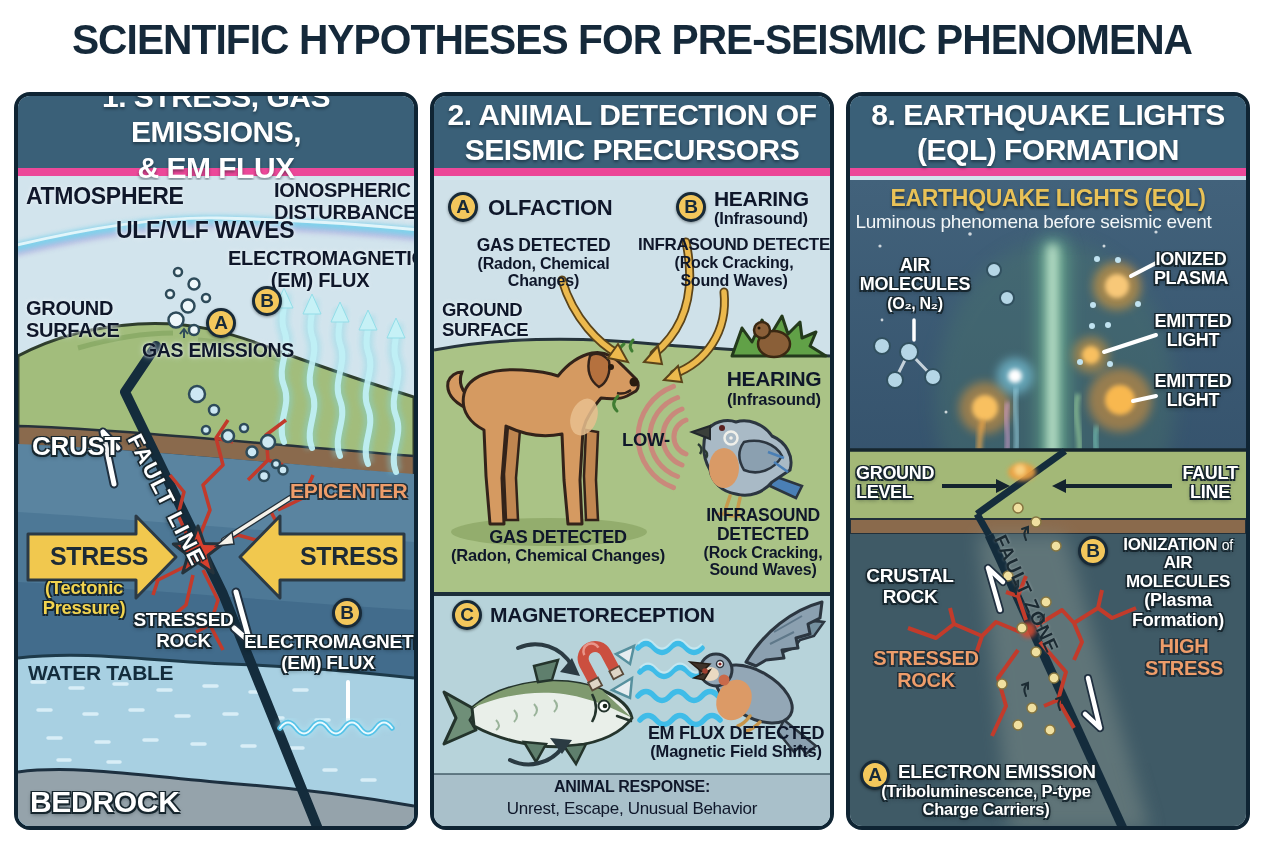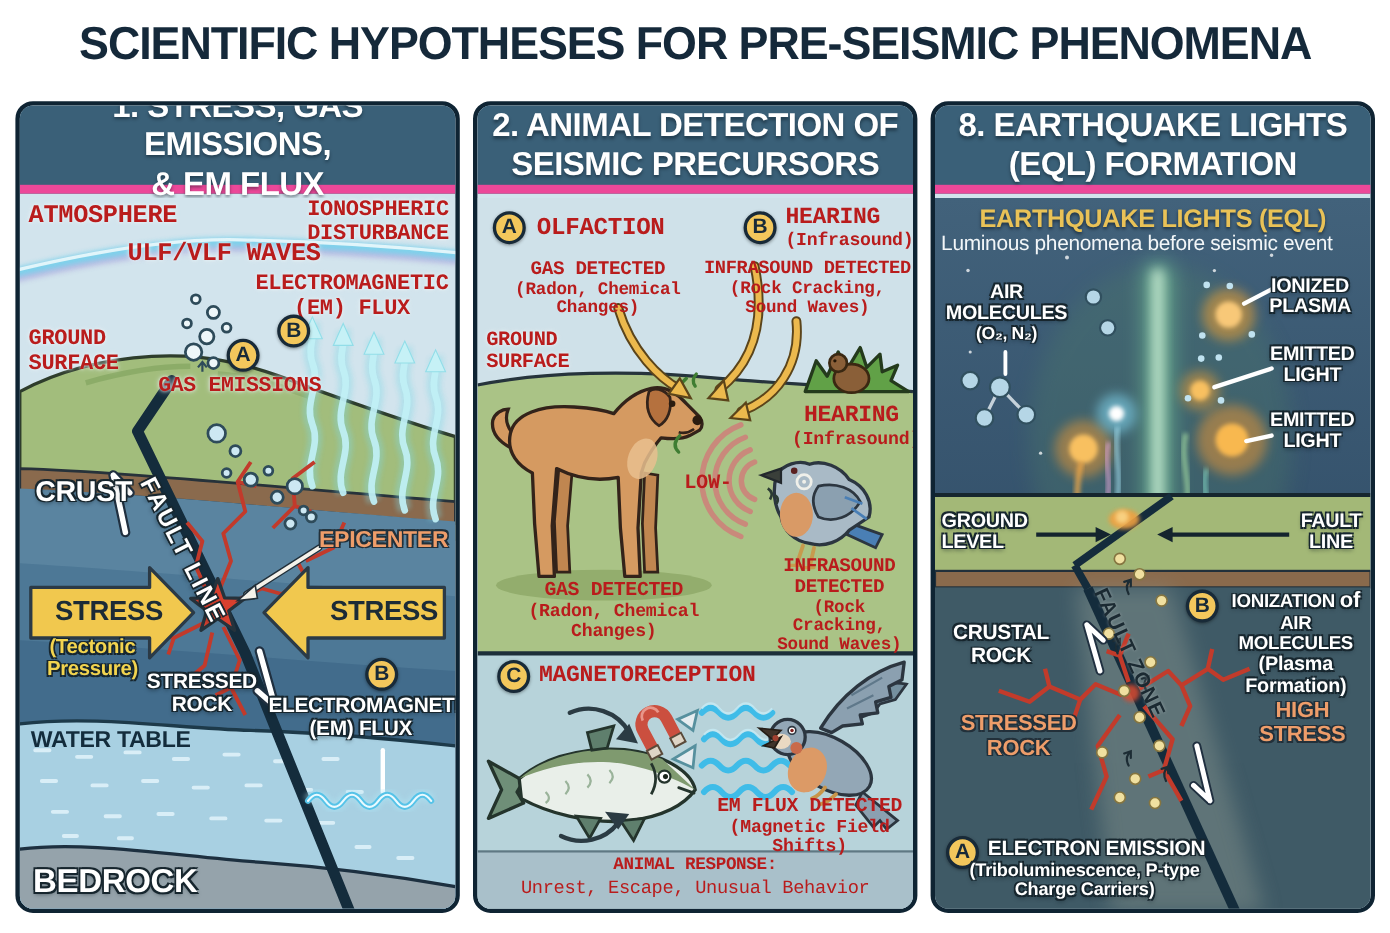--- a/index.html
+++ b/index.html
@@ -15,21 +15,21 @@
 
   .panel-header { height:80px; background:#3a6078; border-bottom:8px solid #ec4899; color:#fff;
     display:flex; flex-direction:column; align-items:center; justify-content:center;
     font-weight:800; font-size:30px; line-height:1.18; text-align:center;
     text-shadow:0 2px 3px rgba(5,15,25,.45); letter-spacing:-.5px; }
 
   .scene { position:absolute; top:84px; left:0; width:396px; height:650px; }
   .scene svg.art { position:absolute; left:0; top:0; width:396px; height:650px; }
 
   .lbl { position:absolute; line-height:1.08; font-weight:800; letter-spacing:-.3px; }
-  .dk { color:#b91c1c;font-family:Liberation Mono, monospace; }
+  .dk { color:#0f172a; }
   .halo { text-shadow:0 0 3px rgba(238,245,248,.95), 0 0 6px rgba(238,245,248,.6); }
   .wt { color:#ffffff; text-shadow:-1.5px -1.5px 0 #17262e, 1.5px -1.5px 0 #17262e,
         -1.5px 1.5px 0 #17262e, 1.5px 1.5px 0 #17262e, 0 2px 4px rgba(8,18,26,.55); }
   .yel { color:#f2d44f; text-shadow:-1.5px -1.5px 0 #17262e, 1.5px -1.5px 0 #17262e,
         -1.5px 1.5px 0 #17262e, 1.5px 1.5px 0 #17262e; }
   .sal { color:#ee9d6a; text-shadow:-1.5px -1.5px 0 #22303a, 1.5px -1.5px 0 #22303a,
         -1.5px 1.5px 0 #22303a, 1.5px 1.5px 0 #22303a; }
   .ctr { text-align:center; } .rgt { text-align:right; }
   .sub { font-weight:600; letter-spacing:-.2px; }
 
@@ -533,21 +533,21 @@
     </div>
     <div class="lbl wt ctr" style="right:4px; top:70px; width:102px; font-size:18px;">IONIZED PLASMA</div>
     <div class="lbl wt ctr" style="right:4px; top:132px; width:98px; font-size:18px;">EMITTED LIGHT</div>
     <div class="lbl wt ctr" style="right:4px; top:192px; width:98px; font-size:18px;">EMITTED LIGHT</div>
     <div class="lbl wt" style="left:6px; top:284px; width:88px; font-size:18px;">GROUND LEVEL</div>
     <div class="lbl wt ctr" style="right:4px; top:284px; width:64px; font-size:18px;">FAULT LINE</div>
     <div class="lbl wt ctr" style="left:10px; top:386px; width:100px; font-size:19px;">CRUSTAL ROCK</div>
     <div class="lbl rot" style="left:158px; top:352px; font-size:19px; letter-spacing:1px; color:#1b2a32; transform:rotate(65deg); text-shadow:0 0 3px rgba(255,255,255,.35);">FAULT ZONE</div>
     <div class="badge" style="left:228px; top:356px;">B</div>
     <div class="lbl wt ctr" style="left:260px; top:356px; width:136px;">
-      <div style="font-size:17px;"><span>IONIZATION</span> <span style="font-weight:700; font-size:20px;">of</span></div>
+      <div style="font-size:17px;"><span>IONIZATION</span> <span style="font-weight:400; font-size:14px;">of</span></div>
       <div style="font-size:17px;">AIR MOLECULES</div>
       <div class="sub" style="font-size:18px;">(Plasma Formation)</div>
     </div>
     <div class="lbl sal ctr" style="left:20px; top:468px; width:112px; font-size:20px;">STRESSED ROCK</div>
     <div class="lbl sal ctr" style="right:10px; top:456px; width:104px; font-size:20px;">HIGH STRESS</div>
     <div class="badge" style="left:10px; top:580px;">A</div>
     <div class="lbl wt" style="left:48px; top:582px; font-size:19px;">ELECTRON EMISSION</div>
     <div class="lbl wt ctr sub" style="left:30px; top:603px; width:212px; font-size:16.5px;">(Triboluminescence, P-type Charge Carriers)</div>
   </div>
 </div>

